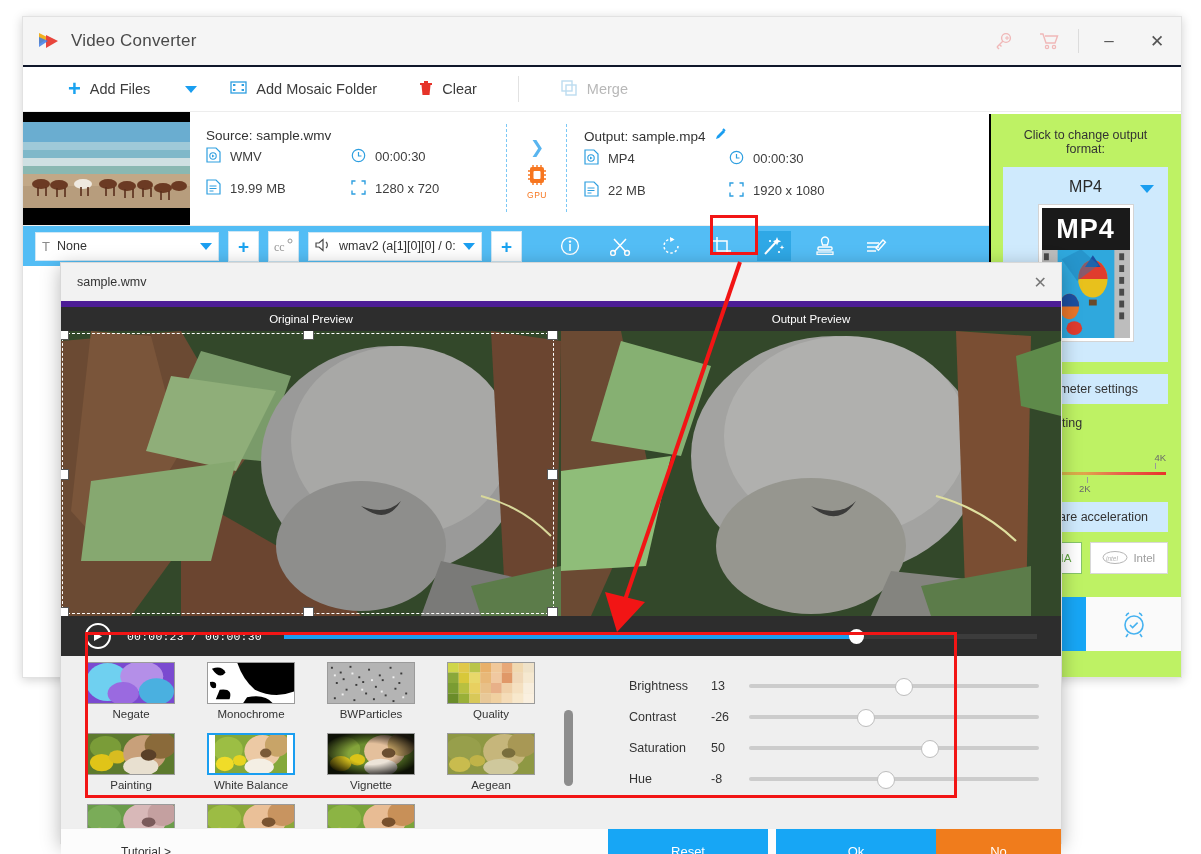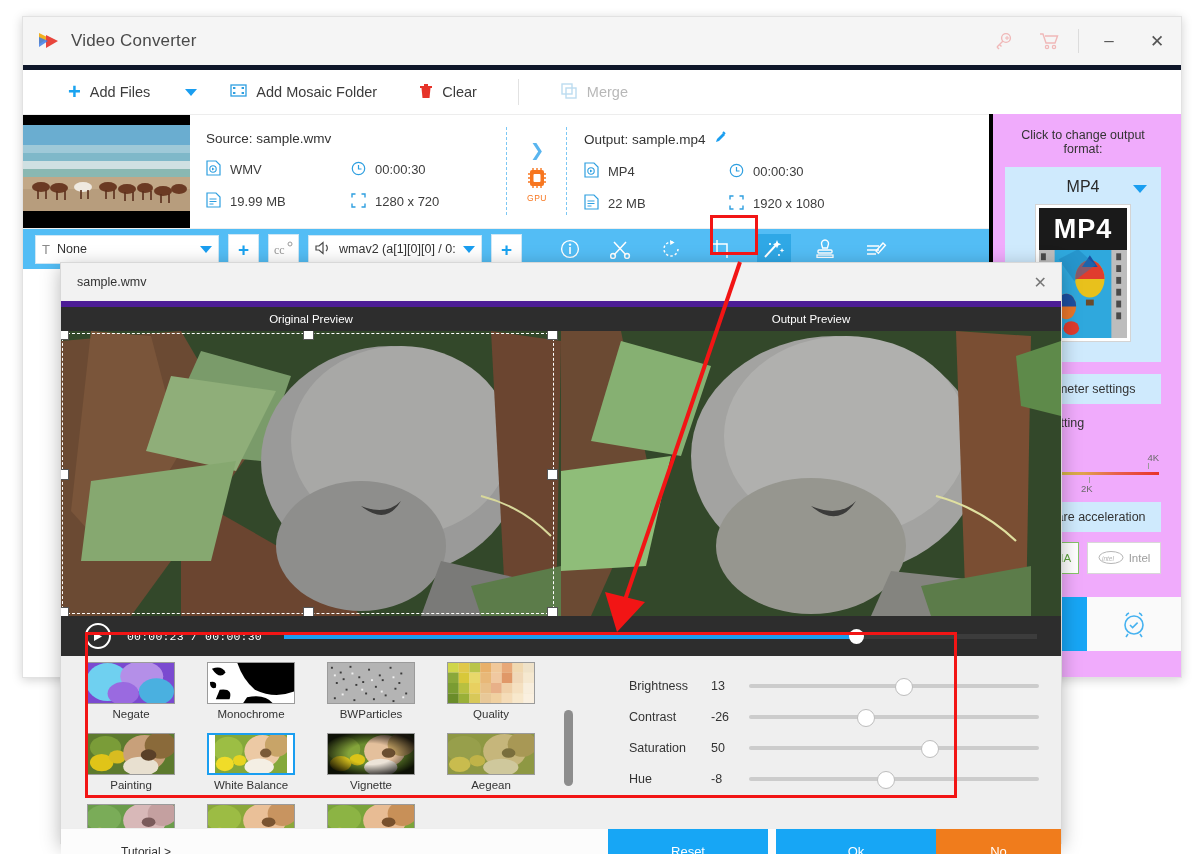--- a/index.html
+++ b/index.html
@@ -2,21 +2,21 @@
 <html><head>
 <meta charset="utf-8">
 <style>
   html,body{margin:0;padding:0;background:#ffffff;}
   body{font-family:"Liberation Sans", sans-serif;-webkit-font-smoothing:antialiased;}
   #root{position:relative;width:1201px;height:854px;overflow:hidden;background:#ffffff;}
 
   
   .app-window{position:absolute;left:22px;top:16px;width:1158px;height:660px;background:#fff;
     border:1px solid #e2e2e2;box-shadow:0 2px 10px rgba(0,0,0,.18);}
-  .titlebar{height:48px;background:#f5f5f5;border-bottom:5px solid #0f172a;display:flex;align-items:center;}
+  .titlebar{height:48px;background:#f5f5f5;border-bottom:2px solid #0f172a;display:flex;align-items:center;}
   .logo{width:22px;height:20px;margin-left:14px;position:relative;}
   .app-title{margin-left:12px;font-size:17px;color:#4a4a4a;letter-spacing:.2px;}
   .tb-right{margin-left:auto;display:flex;align-items:center;height:100%;}
   .tb-ico{width:46px;height:48px;display:flex;align-items:center;justify-content:center;}
   .tb-sep{width:1px;height:24px;background:#dcdcdc;margin:0 6px;}
   .tb-win{width:48px;height:48px;display:flex;align-items:center;justify-content:center;color:#555;font-size:17px;}
 
   
   .toolbar{height:44px;background:#fff;border-bottom:1px solid #ededed;display:flex;align-items:center;}
   .tool-item{display:flex;align-items:center;height:100%;padding:0 0 0 0;font-size:14.5px;color:#3c3c3c;cursor:default;}
@@ -27,39 +27,39 @@
   .merge{color:#b8b8b8;}
 
   
   .filerow{height:113px;display:flex;border-bottom:1px solid #eee;position:relative;background:#fff;}
   .thumb{width:167px;height:113px;background:#000;position:relative;overflow:hidden;flex:0 0 auto;}
   .info-pane{flex:1;display:flex;position:relative;}
   .src-col,.out-col{position:relative;}
   .src-col{width:300px;padding:16px 0 0 16px;}
   .out-col{width:330px;padding:16px 0 0 16px;}
   .file-title{font-size:13.5px;color:#333;display:flex;align-items:center;gap:8px;}
-  .meta-grid{margin-top:14px;display:grid;grid-template-columns:145px 1fr;row-gap:13px;}
+  .meta-grid{margin-top:4px;display:grid;grid-template-columns:145px 1fr;row-gap:13px;}
   .meta{display:flex;align-items:center;gap:9px;font-size:13px;color:#3d3d3d;}
   .dashdiv{width:1px;border-left:1px dashed #7cc8f5;height:88px;margin-top:12px;}
   .chev{color:#59b5ef;font-size:17px;}
   .gpu-wrap{display:flex;flex-direction:column;align-items:center;justify-content:center;width:58px;}
   .gpu-lbl{font-size:8.5px;color:#f7761f;margin-top:2px;letter-spacing:.5px;}
   .row-close{position:absolute;right:20px;top:10px;color:#9b9b9b;font-size:15px;}
 
   
   .bluebar{height:40px;background:#53bdf5;display:flex;align-items:center;padding-left:12px;gap:9px;}
   .sel{height:27px;background:#fff;border:1px solid #cfe7f5;display:flex;align-items:center;font-size:12.5px;color:#333;padding:0 6px;gap:7px;}
   .sel .carets{margin-left:auto;width:0;height:0;border-left:6px solid transparent;border-right:6px solid transparent;border-top:7px solid #1a9ef0;}
   .sq-btn{width:29px;height:29px;background:#fff;border:1px solid #cfe7f5;display:flex;align-items:center;justify-content:center;}
   .ico-btn{width:34px;height:30px;display:flex;align-items:center;justify-content:center;margin-left:8px;}
   .ico-btn.active{background:#2fa8e6;}
   .red-box{position:absolute;border:3px solid #f21515;box-sizing:border-box;}
 
   
-  .right-panel{position:absolute;right:0;top:97px;width:192px;bottom:0;background:#f0abfc;border-left:4px solid #000000;padding:14px 20px 0 12px;box-sizing:border-box;}
+  .right-panel{position:absolute;right:0;top:97px;width:192px;bottom:0;background:#bef264;border-left:2px solid #000000;padding:14px 13px 0 12px;box-sizing:border-box;}
   .rp-title{font-size:12.5px;color:#333;text-align:center;}
   .fmt-card{margin-top:11px;background:#cfeafd;height:195px;position:relative;}
   .fmt-name{text-align:center;padding-top:11px;font-size:16px;color:#2a2a2a;}
   .fmt-caret{position:absolute;right:14px;top:18px;width:0;height:0;border-left:7px solid transparent;border-right:7px solid transparent;border-top:8px solid #1a9ef0;}
   .fmt-thumb{width:96px;height:138px;margin:8px auto 0;background:#fff;border:1px solid #d4d4d4;padding:3px;box-sizing:border-box;}
   .fmt-thumb-inner{width:100%;height:100%;position:relative;overflow:hidden;background:#1b9ad6;}
   .mp4-band{position:absolute;left:0;top:0;width:100%;height:42px;background:#1a1a1a;color:#fff;font-size:27px;font-weight:bold;display:flex;align-items:center;justify-content:center;letter-spacing:1px;}
   .rp-btn{margin-top:12px;height:30px;background:#cfeafd;display:flex;align-items:center;justify-content:center;font-size:12.5px;color:#333;}
   .rp-sub{margin-top:12px;font-size:12.5px;color:#333;}
   .q-slider{margin-top:22px;position:relative;height:44px;}

